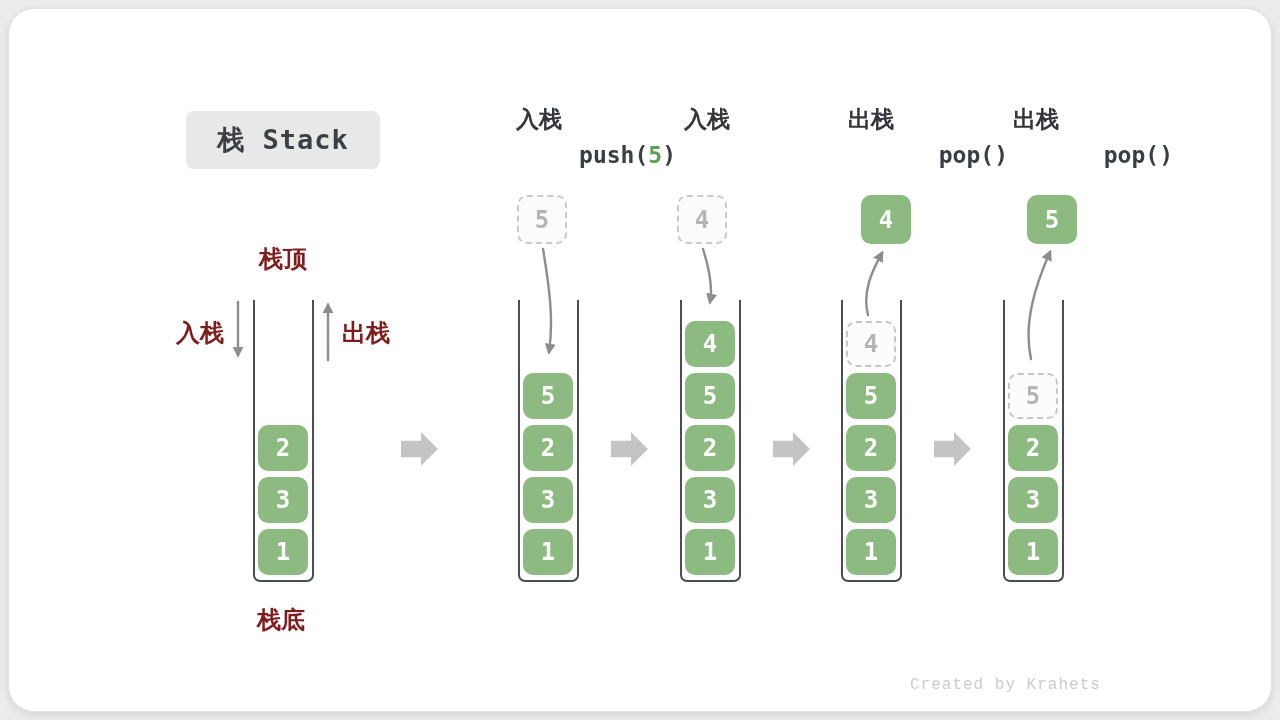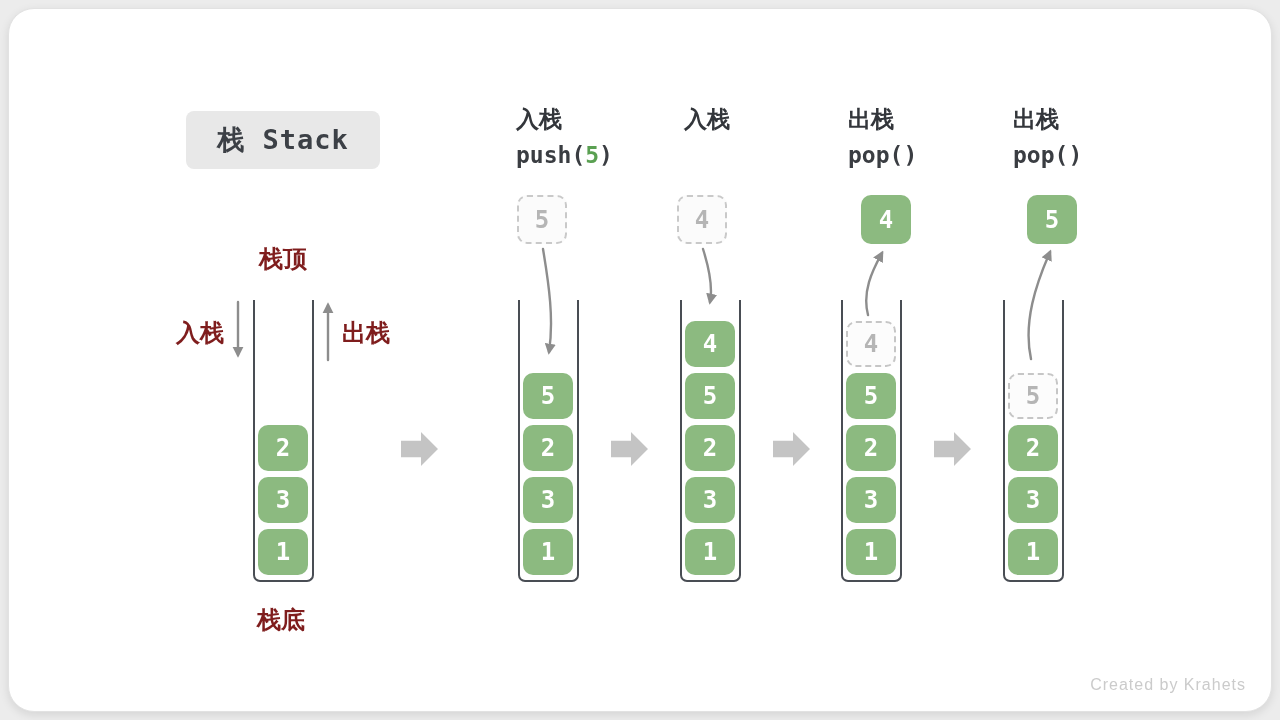--- a/index.html
+++ b/index.html
@@ -34,21 +34,21 @@
   
   .op { position: absolute; top: 105px; width: 160px; }
   .op .cn {
     font-size: 23px; font-weight: 700; color: #33363b;
     line-height: 28px;
   }
   .op .code {
     margin-top: 8px;
     font-family: "DejaVu Sans Mono", monospace;
     font-size: 23px; font-weight: 600; color: #3a3d42;
-    line-height: 28px; white-space: nowrap;
+    line-height: 28px; white-space: nowrap; text-align: right;
   }
   .op .code .arg { color: #5aa052; font-weight: 700; }
 
   
   .legend {
     position: absolute;
     font-size: 24px; font-weight: 700; color: #7f1d1d;
     white-space: nowrap;
   }
   .legend.center { width: 100px; text-align: center; }
@@ -107,23 +107,23 @@
     clip-path: polygon(0% 26%, 54% 26%, 54% 0%, 100% 50%, 54% 100%, 54% 74%, 0% 74%);
   }
 
   svg.overlay {
     position: absolute; left: 0; top: 0;
     width: 1280px; height: 720px;
     pointer-events: none;
   }
 
   .watermark {
-    position: absolute; top: 676px; left: 946px;
-    width: 300px; text-align: right;
-    font-family: Liberation Sans, sans-serif;
+    position: absolute; top: 676px; left: 910px;
+    width: 300px; 
+    font-family: Liberation Mono, monospace;
     font-size: 16px; color: #cbcbcb;
     letter-spacing: 1px;
   }
 </style>
 </head>
 <body>
 
 <div class="card"></div>
 
 <div class="stage">

